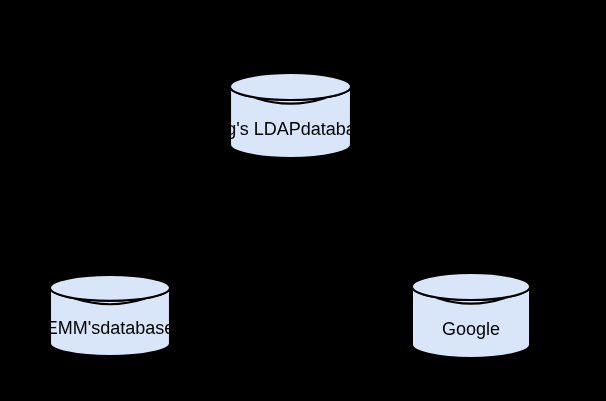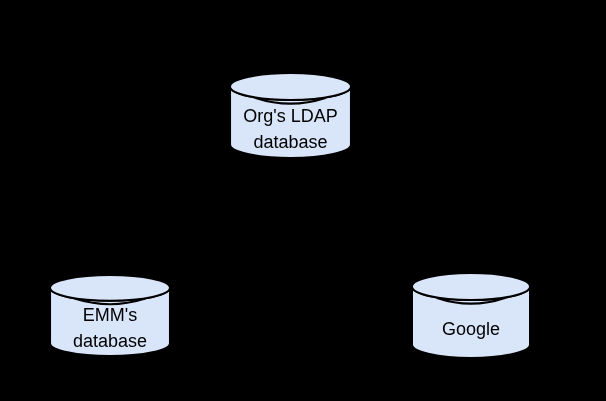--- a/index.html
+++ b/index.html
@@ -36,21 +36,21 @@
     stroke-width: 2;
     fill: none;
   }
   .label {
     position: absolute;
     left: 0;
     right: 0;
     top: 36%;
     bottom: 6%;
     display: flex;
-    flex-direction: column;
+    flex-direction: row;
     align-items: center;
     justify-content: center;
     font-size: 18px;
     line-height: 26px;
     color: #000;
     text-align: center;
     white-space: nowrap;
   }
   #node-ldap   { left: 229px; top: 72px;  width: 123px; height: 87px; }
   #node-emm    { left: 49px;  top: 274px; width: 122px; height: 83px; }

